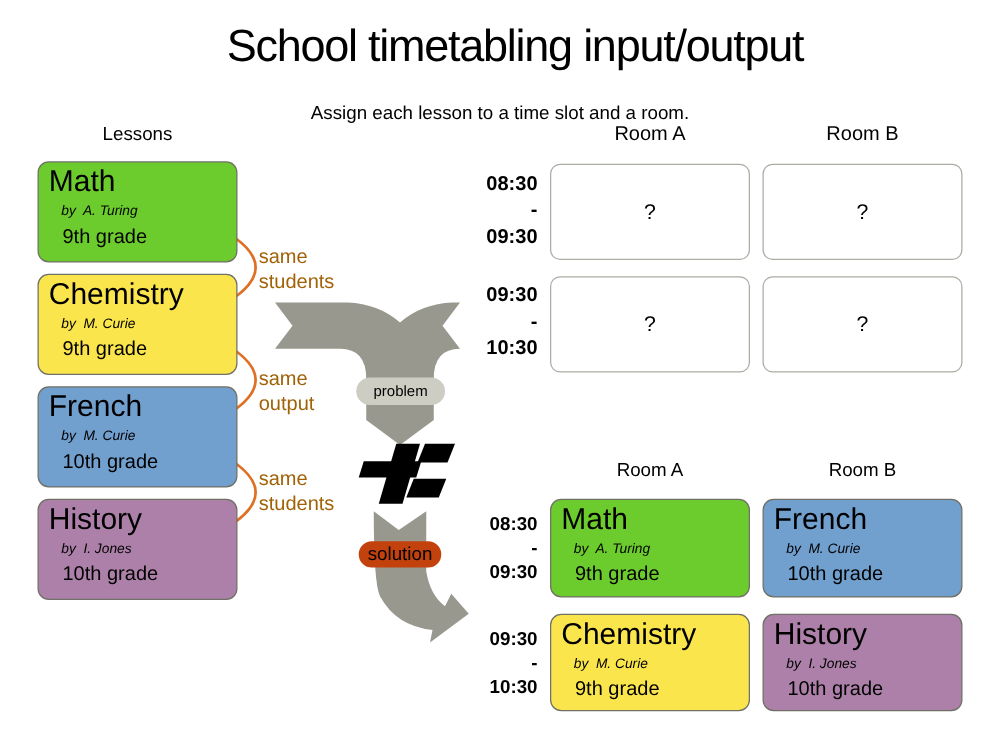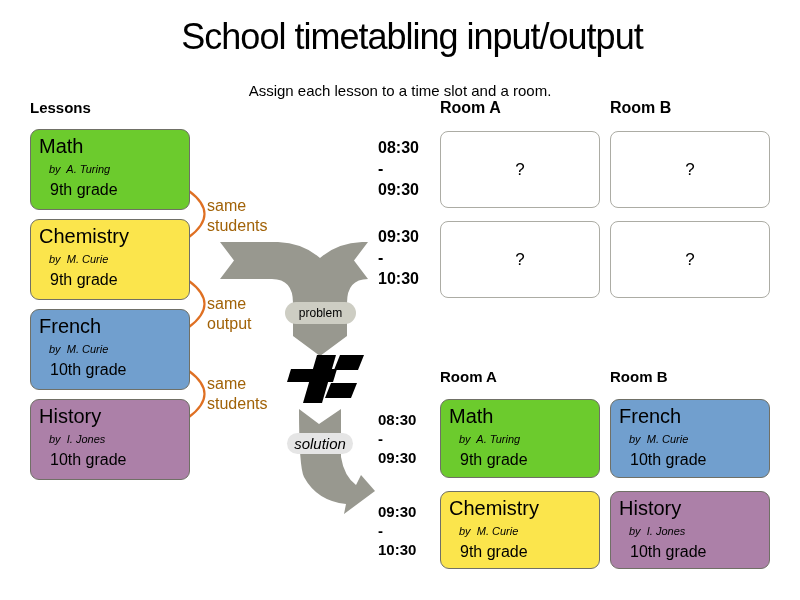--- a/index.html
+++ b/index.html
@@ -5,36 +5,36 @@
   html,body { margin:0; padding:0; background:#fff; }
   .canvas { position:relative; width:800px; height:600px; background:#ffffff;
             font-family:"Liberation Sans", sans-serif; color:#000; overflow:hidden; }
   .abs { position:absolute; }
   .overlay { position:absolute; left:0; top:0; width:800px; height:600px; }
   .arc { fill:none; stroke-width:2.2px; }
 
   .title { left:0; top:16px; width:800px; text-align:center; font-size:36px; letter-spacing:-1px;margin-left:12px; }
   .subtitle { left:0; top:66px; width:800px; text-align:center; font-size:15px;margin-top:16px; }
 
-  .col-header { position:absolute; font-weight:bold; font-size:15px; width:160px; line-height:17px; }
+  .col-header { position:absolute; font-weight:normal; font-size:15px; text-align:center; width:160px; line-height:17px; }
   .col-header.big { font-size:16px; }
 
   .card { position:absolute; box-sizing:border-box; width:160px; height:81px;
           border:1.5px solid #707066; border-radius:9px; padding:3px 8px 0 8px; }
-  .card-subject { font-size:20px; line-height:26px; }
+  .card-subject { font-size:24px; line-height:26px; }
   .card-by { font-size:11px; font-style:italic; line-height:21px; padding-left:10px; white-space:pre; }
   .card-grade { font-size:16px; line-height:20px; padding-left:11px; }
 
   .constraint { position:absolute; left:207px; width:80px; font-size:16px; line-height:20px; color:#a16207; }
 
   .pill { position:absolute; background:#CDCDC3; border-radius:11px; text-align:center; }
   .pill.problem { left:285px; top:302px; width:71px; height:22px; line-height:22px; font-size:12px; }
   .pill.solution { left:287px; top:433px; width:66px; height:21px; line-height:21px; font-size:15px; }
 
-  .timeslot { position:absolute; left:378px; width:52px; text-align:left; font-weight:bold; }
+  .timeslot { position:absolute; left:378px; width:52px; text-align:right; font-weight:bold; }
   .timeslot.input { font-size:16px; line-height:21px; }
   .timeslot.sol { font-size:15px; line-height:19px; }
 
   .slot { position:absolute; box-sizing:border-box; width:160px; height:77px; background:#fff;
           border:1.5px solid #ACACA4; border-radius:8px;
           display:flex; align-items:center; justify-content:center; font-size:17px; }
 </style>
 </head>
 <body>
 
@@ -94,21 +94,21 @@
   <div class="constraint" style="top:294px;">
     <div>same</div>
     <div>output</div>
   </div>
   <div class="constraint" style="top:374px;">
     <div>same</div>
     <div>students</div>
   </div>
 
   <div class="pill problem" style="background-color: rgb(205, 205, 195);">problem</div>
-  <div class="pill solution" style="background-color: #e5e5e5; font-style: italic;">solution</div>
+  <div class="pill solution" style="background-color: #c2410c;">solution</div>
 
   <div class="col-header big" style="left:440px; top:99px;">Room A</div>
   <div class="col-header big" style="left:610px; top:99px;">Room B</div>
 
   <div class="timeslot input" style="top:137px;">
     <div>08:30</div>
     <div>-</div>
     <div>09:30</div>
   </div>
   <div class="timeslot input" style="top:226px;">

